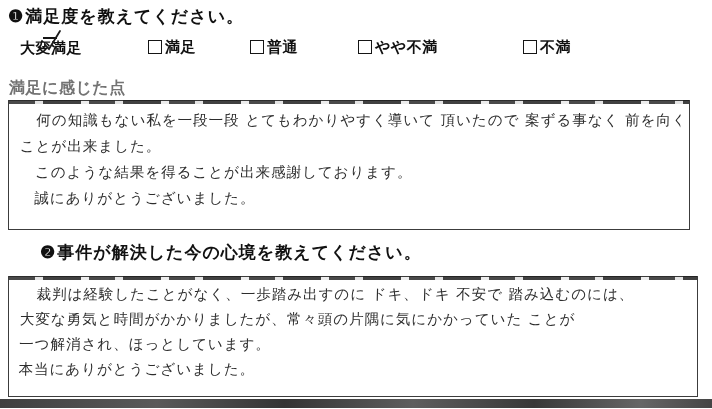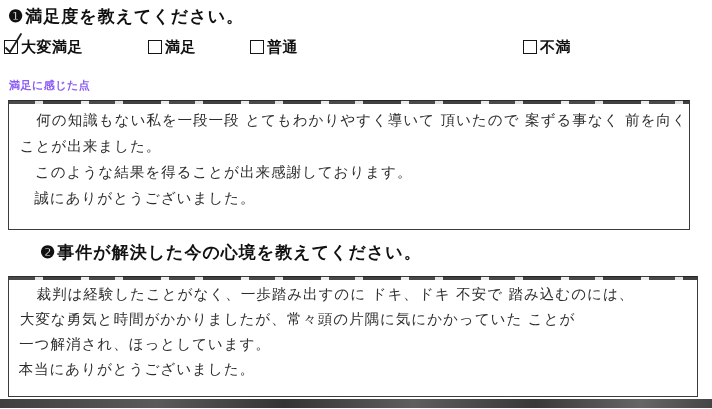--- a/index.html
+++ b/index.html
@@ -32,21 +32,21 @@
     top: 37px;
     height: 20px;
     display: flex;
     align-items: center;
     font-size: 15px;
     font-weight: 600;
     color: #111;
     letter-spacing: 0.5px;
     white-space: nowrap;
   }
-  .opt-0 { left: 4px; }
+  .opt-0 { left: 20px; flex-direction: column; }
   .opt-1 { left: 140px; margin-left: 8px; }
   .opt-2 { left: 250px; justify-content: space-between; }
   .opt-3 { left: 358px; }
   .opt-4 { left: 487px; padding-left: 36px; }
   .checkbox {
     width: 12px;
     height: 12px;
     border: 1.6px solid #151515;
     display: inline-block;
     margin-right: 3px;
@@ -60,23 +60,23 @@
     width: 24px;
     height: 24px;
     pointer-events: none;
   }
 
   
   .sublabel {
     position: absolute;
     left: 9px;
     top: 78px;
-    font-size: 11px;
+    font-size: 16px;
     font-weight: 600;
-    color: #8b5cf6;
+    color: #737373;
     letter-spacing: 0.5px;
   }
 
   
   .answer-box {
     position: absolute;
     left: 8px;
     border: 1.5px solid #3c3c3c;
     background: #fff;
     box-sizing: border-box;
@@ -143,20 +143,26 @@
       
     </span>
     <span>満足</span>
   </div>
   <div class="option opt-2">
     <span class="checkbox">
       
     </span>
     <span>普通</span>
   </div>
+  <div class="option opt-3">
+    <span class="checkbox">
+      
+    </span>
+    <span>やや不満</span>
+  </div>
   <div class="option opt-4">
     <span class="checkbox">
       
     </span>
     <span>不満</span>
   </div>
 
   <div class="sublabel">満足に感じた点</div>
 
   <div class="answer-box" id="box1">

